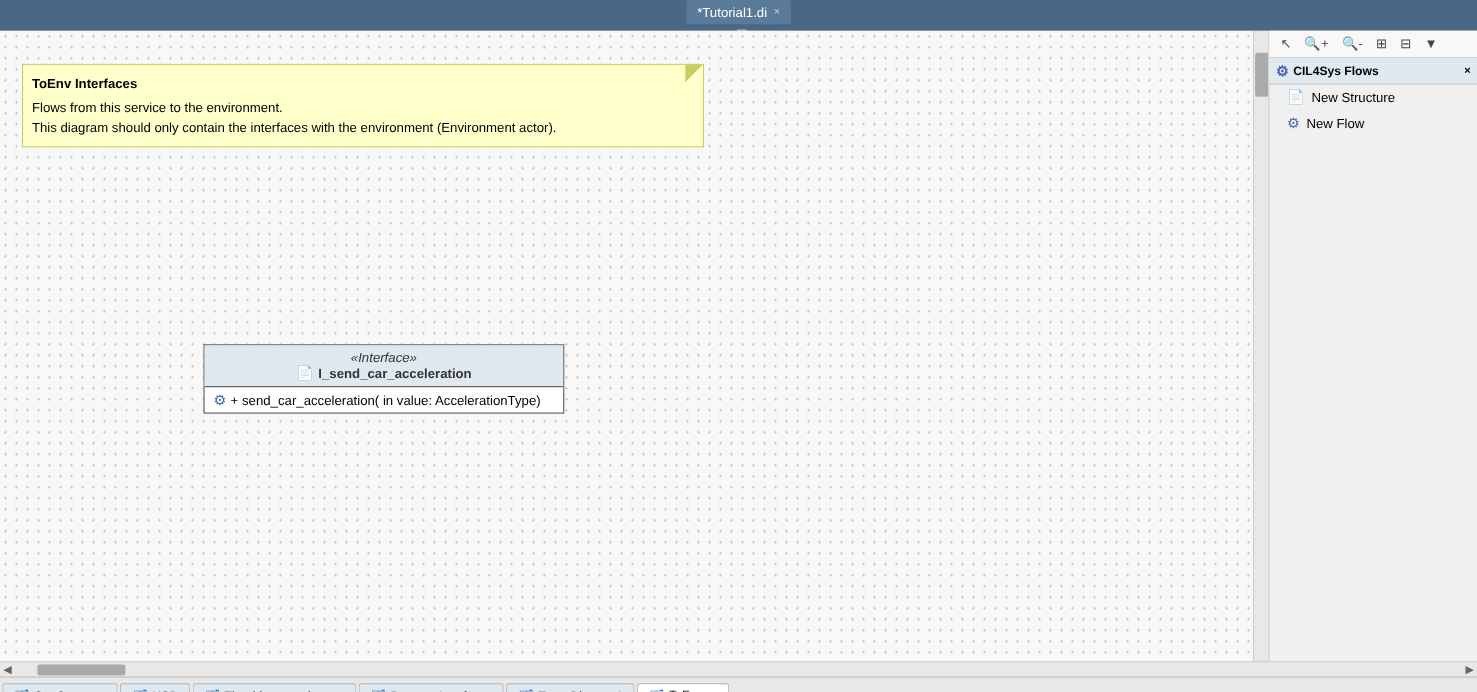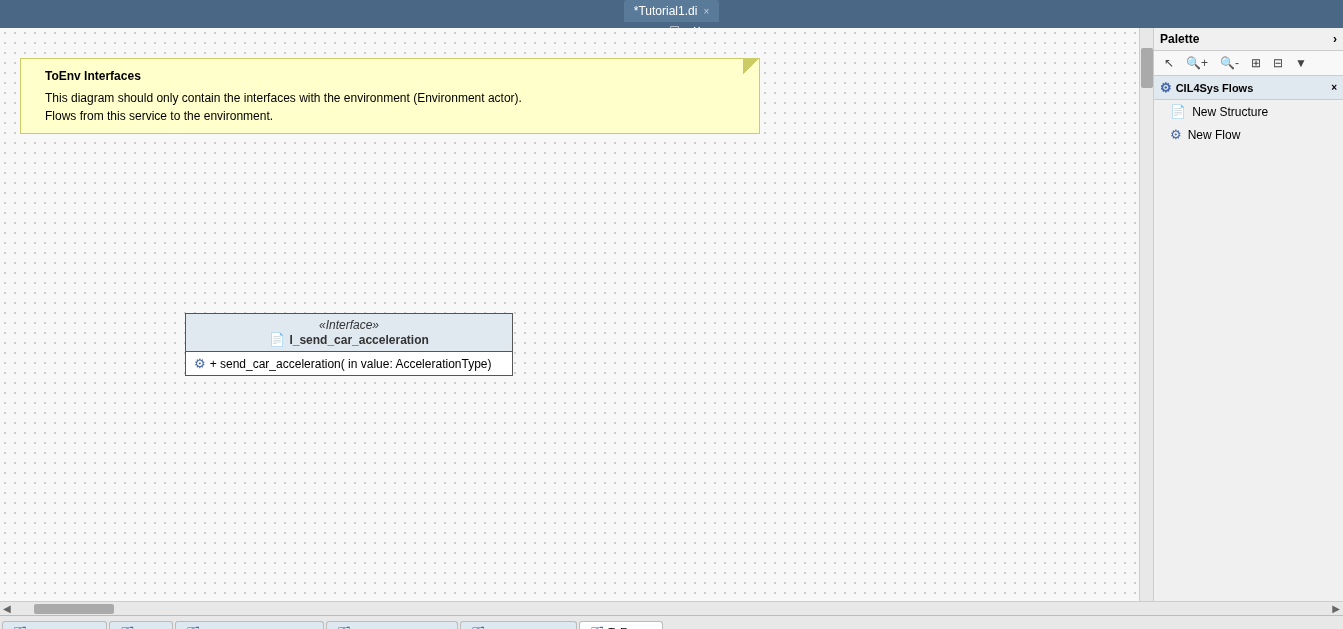--- a/index.html
+++ b/index.html
@@ -59,24 +59,24 @@
       background: #aaa;
       border-radius: 2px;
       margin-top: 20px;
     }
 
     
     .note-box {
       position: absolute;
       top: 30px;
       left: 20px;
-      width: 740px;
+      width: 620px;
       background: #ffffcc;
       border: 1px solid #cccc66;
-      padding: 8px 24px;
+      padding: 8px 8px;
       font-size: 12px;
       line-height: 1.5;
     }
     .note-box::after {
       content: '';
       position: absolute;
       top: 0; right: 0;
       width: 16px; height: 16px;
       background: linear-gradient(135deg, #cccc66 50%, #ffffcc 50%);
     }
@@ -235,22 +235,22 @@
     <button class="win-btn">×</button>
   </div>
 </div>
 
 <div class="main-layout">
 
   <div class="canvas-area">
 
     <div class="note-box">
       <div class="note-title">ToEnv Interfaces</div>
+      <div>Flows from this service to the environment.</div>
       <div>This diagram should only contain the interfaces with the environment (Environment actor).</div>
-      <div>Flows from this service to the environment.</div>
     </div>
 
     <div class="interface-box">
       <div class="interface-header">
         <div class="interface-stereotype">«Interface»</div>
         <div class="interface-name">
           <span class="page-icon">📄</span>
           <span>I_send_car_acceleration</span>
         </div>
       </div>
@@ -260,24 +260,20 @@
       </div>
     </div>
 
   </div>
 
   <div class="scrollbar-right">
     <div class="scrollbar-thumb"></div>
   </div>
 
   <div class="palette-panel">
-    <div class="palette-header">
-      <span>Palette</span>
-      <span style="cursor:pointer;">›</span>
-    </div>
     <div class="palette-toolbar">
       <button class="palette-tool-btn">↖</button>
       <button class="palette-tool-btn">🔍+</button>
       <button class="palette-tool-btn">🔍-</button>
       <button class="palette-tool-btn">⊞</button>
       <button class="palette-tool-btn">⊟</button>
       <button class="palette-tool-btn">▼</button>
     </div>
     <div class="palette-section-header">
       <span class="palette-section-icon">⚙</span>

